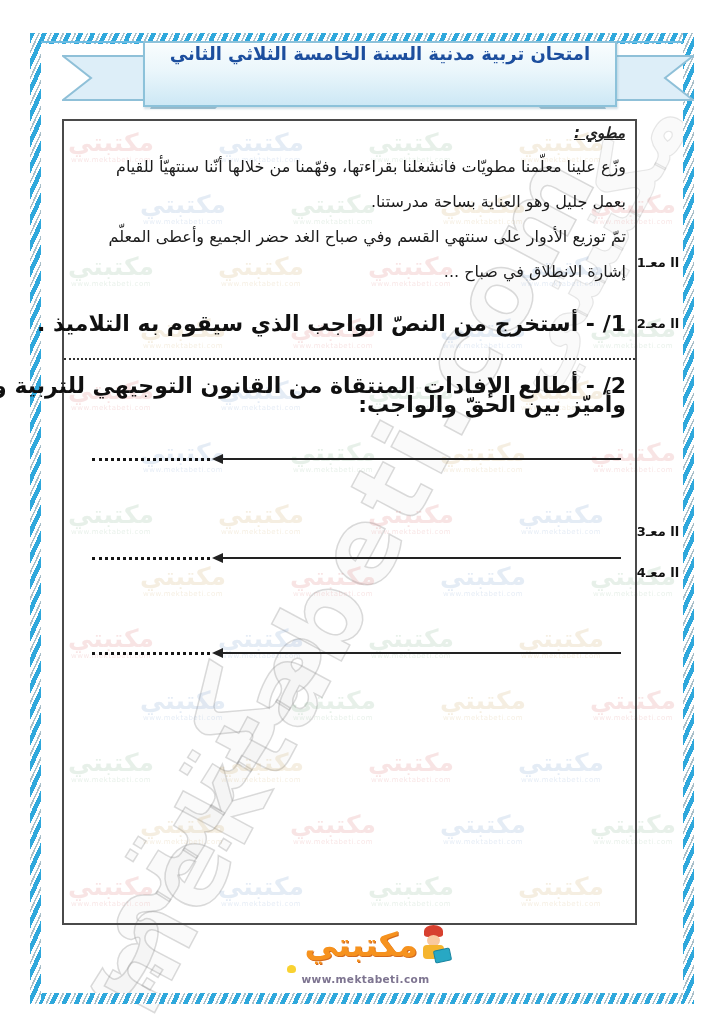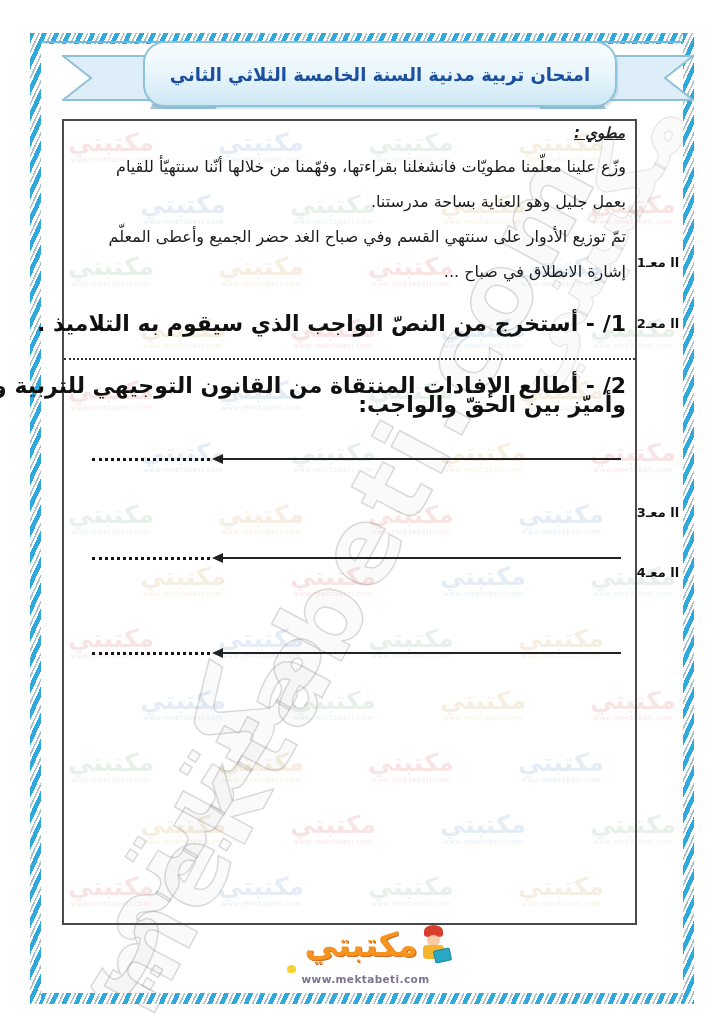--- a/index.html
+++ b/index.html
@@ -24,24 +24,24 @@
   
   .strip{position:absolute;z-index:1;
     background:repeating-linear-gradient(115deg,#2fa8dc 0 4.5px,#ffffff 4.5px 7.5px,#a9bfc9 7.5px 9px,#ffffff 9px 11px);}
   #strip-top{left:30px;top:33px;width:664px;height:11px;}
   #strip-bottom{left:30px;top:993px;width:664px;height:11px;}
   #strip-left{left:30px;top:33px;width:11px;height:971px;}
   #strip-right{left:683px;top:33px;width:11px;height:971px;}
   #top-rule{position:absolute;left:41px;top:41px;width:642px;height:0;border-top:2px solid #6cbce2;z-index:1;}
   
   #banner{position:absolute;z-index:3;left:143px;top:41px;width:470px;height:62px;
-    border:2px solid #8cc2da;border-radius:22px;
+    border:2px solid #8cc2da;border-radius:0;
     background:linear-gradient(180deg,#f9fdfe 0%,#eaf6fb 45%,#cde8f5 100%);
     box-shadow:inset 0 1px 0 #ffffff,1px 2px 2px rgba(120,160,180,.35);
-    display:flex;align-items:center;justify-content:center;}
+    display:flex;align-items:flex-start;justify-content:center;}
   #banner-title{font-size:18px;font-weight:bold;color:#1c4e9e;direction:rtl;white-space:nowrap;}
   .tail{position:absolute;z-index:2;}
   #tail-left{left:62px;top:55px;}
   #tail-right{left:598px;top:55px;}
   .fold{position:absolute;z-index:2;background:#a3c4d4;}
   #fold-left{left:150px;top:100px;width:74px;height:9px;clip-path:polygon(6% 0,100% 0,88% 100%,0 100%);}
   #fold-right{left:532px;top:100px;width:74px;height:9px;clip-path:polygon(0 0,94% 0,100% 100%,12% 100%);}
   
   #exam-body{position:absolute;z-index:3;left:62px;top:119px;width:571px;height:802px;
     border:2px solid #4a4a4a;direction:rtl;color:#1e1e1e;}
@@ -59,21 +59,21 @@
   #item0{top:315px;} #item1{top:414px;} #item2{top:509px;} #item3{top:605px;}
   .item-box{border:2px solid #2e2e2e;padding:8px 15px;font-size:16.5px;font-weight:bold;
     color:#101010;white-space:nowrap;background:rgba(255,255,255,.55);}
   .item-arrow{flex:1;height:2px;background:#222;position:relative;margin-right:2px;margin-left:4px;}
   .item-arrow::before{content:'';position:absolute;left:-2px;top:-4px;width:0;height:0;
     border-top:5px solid transparent;border-bottom:5px solid transparent;border-right:11px solid #222;}
   .item-dots{width:118px;height:0;border-bottom:3px dotted #161616;align-self:center;}
   
   .mlabel{position:absolute;z-index:3;left:634px;width:48px;text-align:center;font-size:13px;
     font-weight:bold;color:#111;direction:rtl;white-space:nowrap;}
-  #ml0{top:255px;} #ml1{top:316px;} #ml2{top:505px;} #ml3{top:565px;}
+  #ml0{top:255px;} #ml1{top:316px;} #ml2{top:524px;} #ml3{top:565px;}
   
   #footer-logo{position:absolute;z-index:3;left:283px;top:923px;width:165px;height:66px;}
   #logo-ar{position:absolute;right:30px;top:4px;font-size:33px;font-weight:bold;color:#f6921e;
     text-shadow:1px 1px 0 #d2691e;direction:rtl;line-height:36px;}
   #logo-site{position:absolute;bottom:4px;left:0;right:0;text-align:center;font-size:10.5px;
     font-weight:bold;color:#7d7490;letter-spacing:.4px;}
   #chick{position:absolute;bottom:16px;left:4px;width:9px;height:8px;background:#f9d231;
     border-radius:50% 50% 40% 40%;}
   #boy{position:absolute;right:0;top:2px;width:30px;height:44px;}
   #boy .hat{position:absolute;top:0;right:5px;width:19px;height:12px;background:#d7402f;border-radius:55% 55% 25% 25%;}

